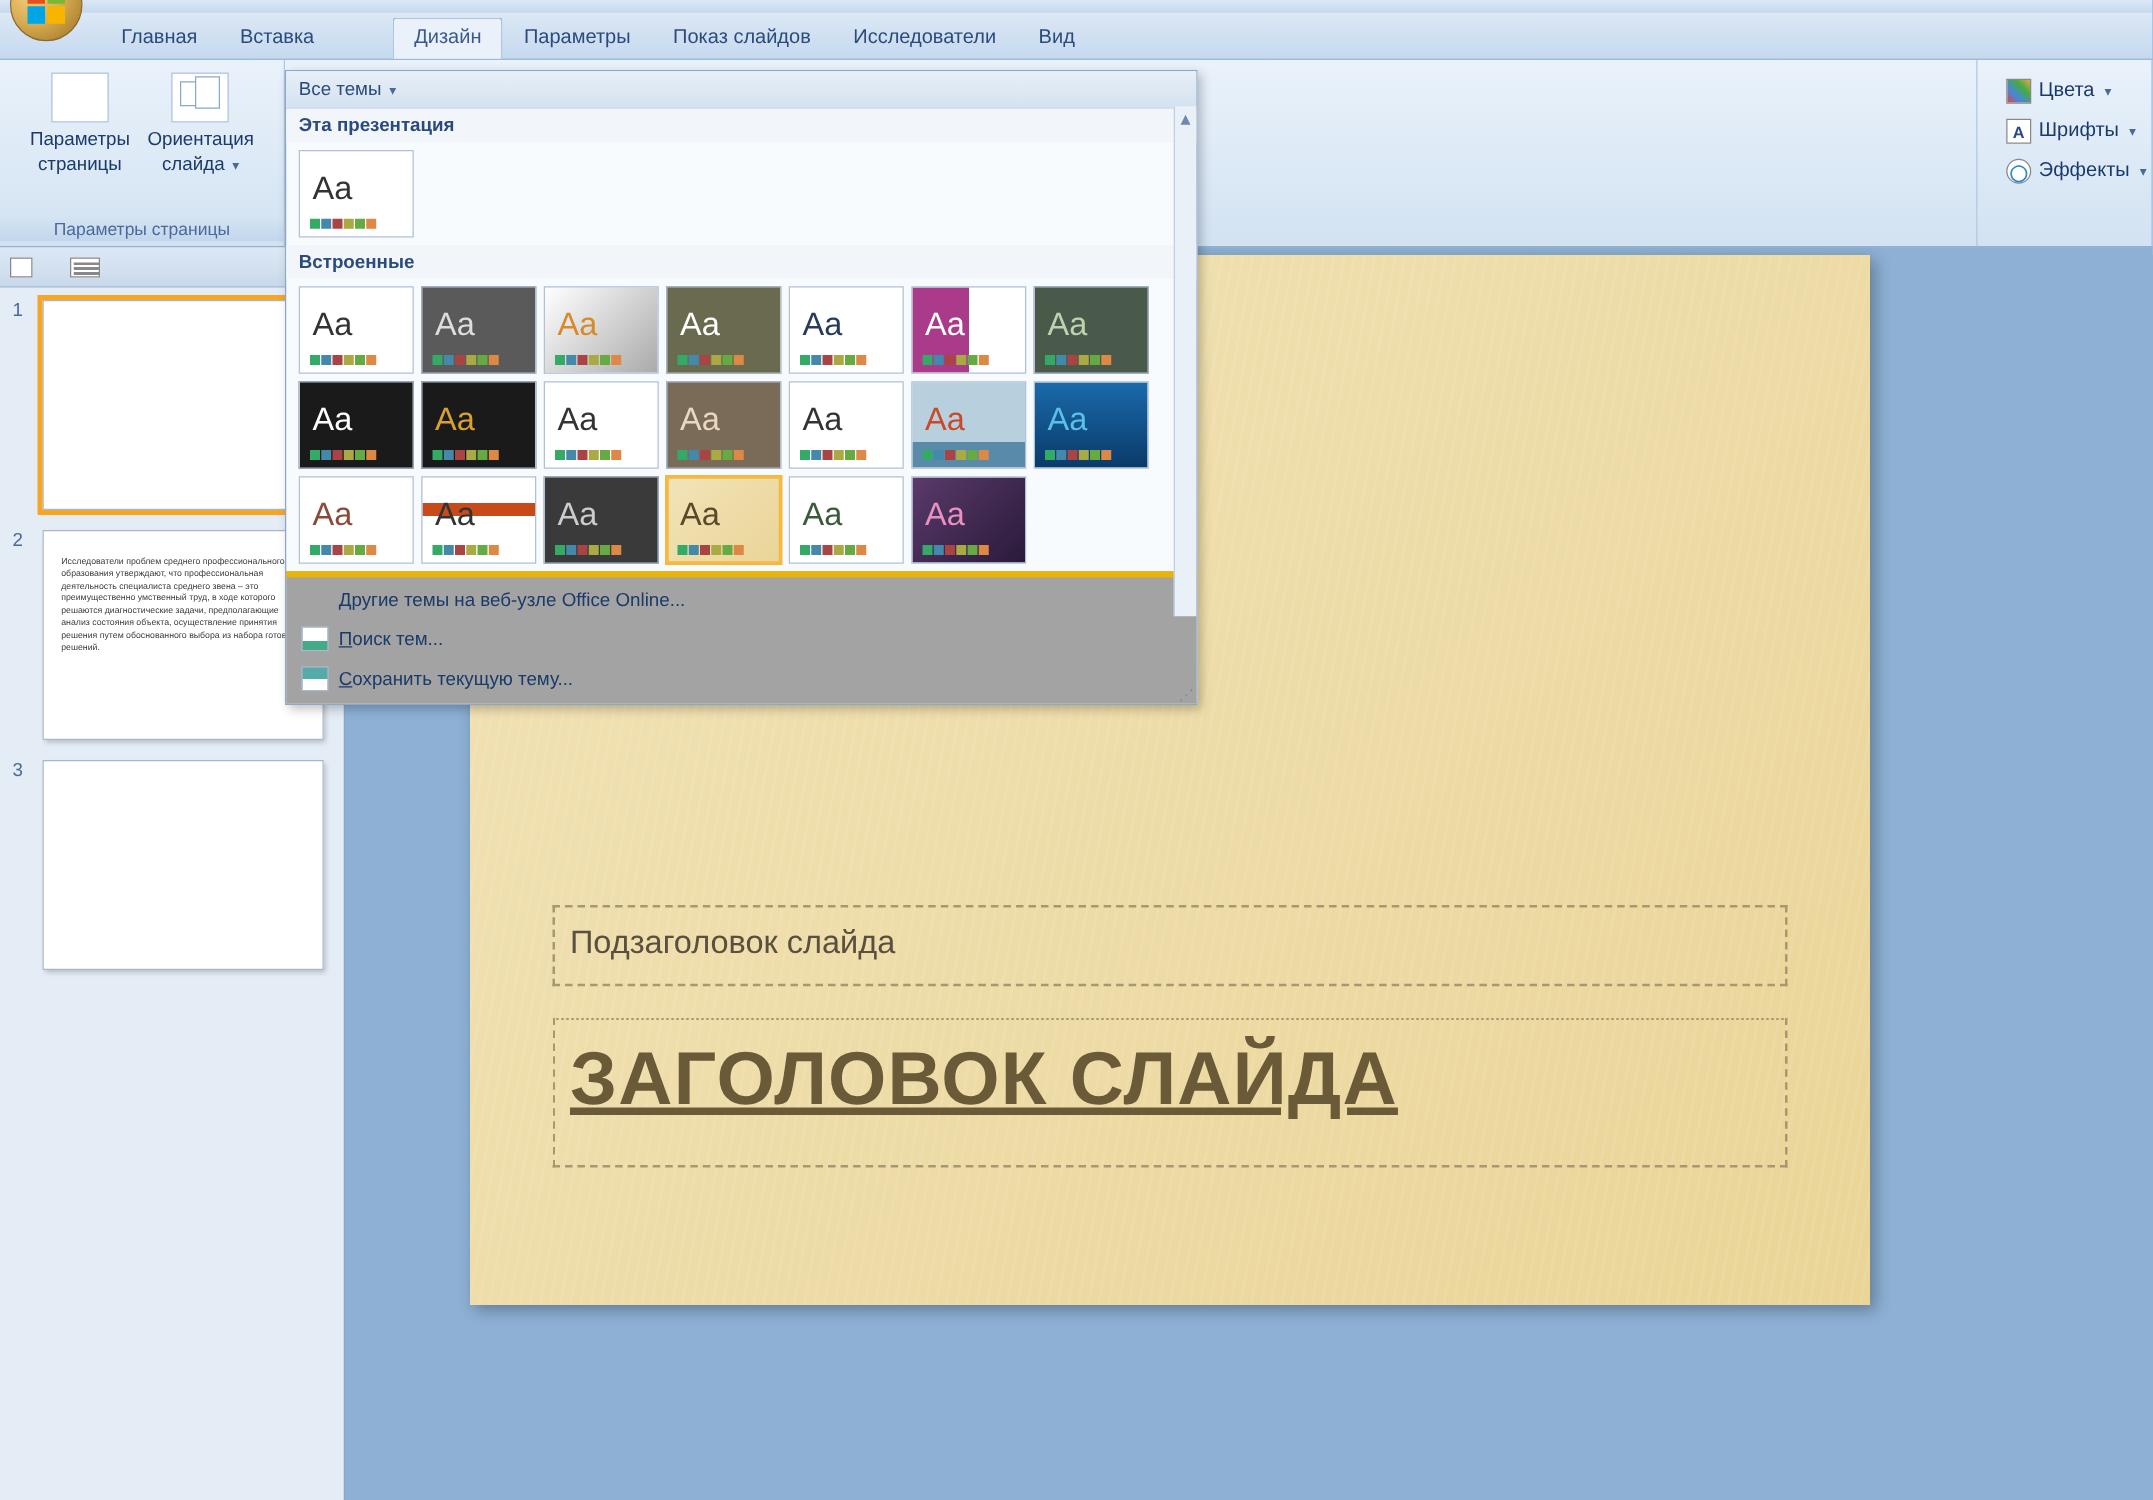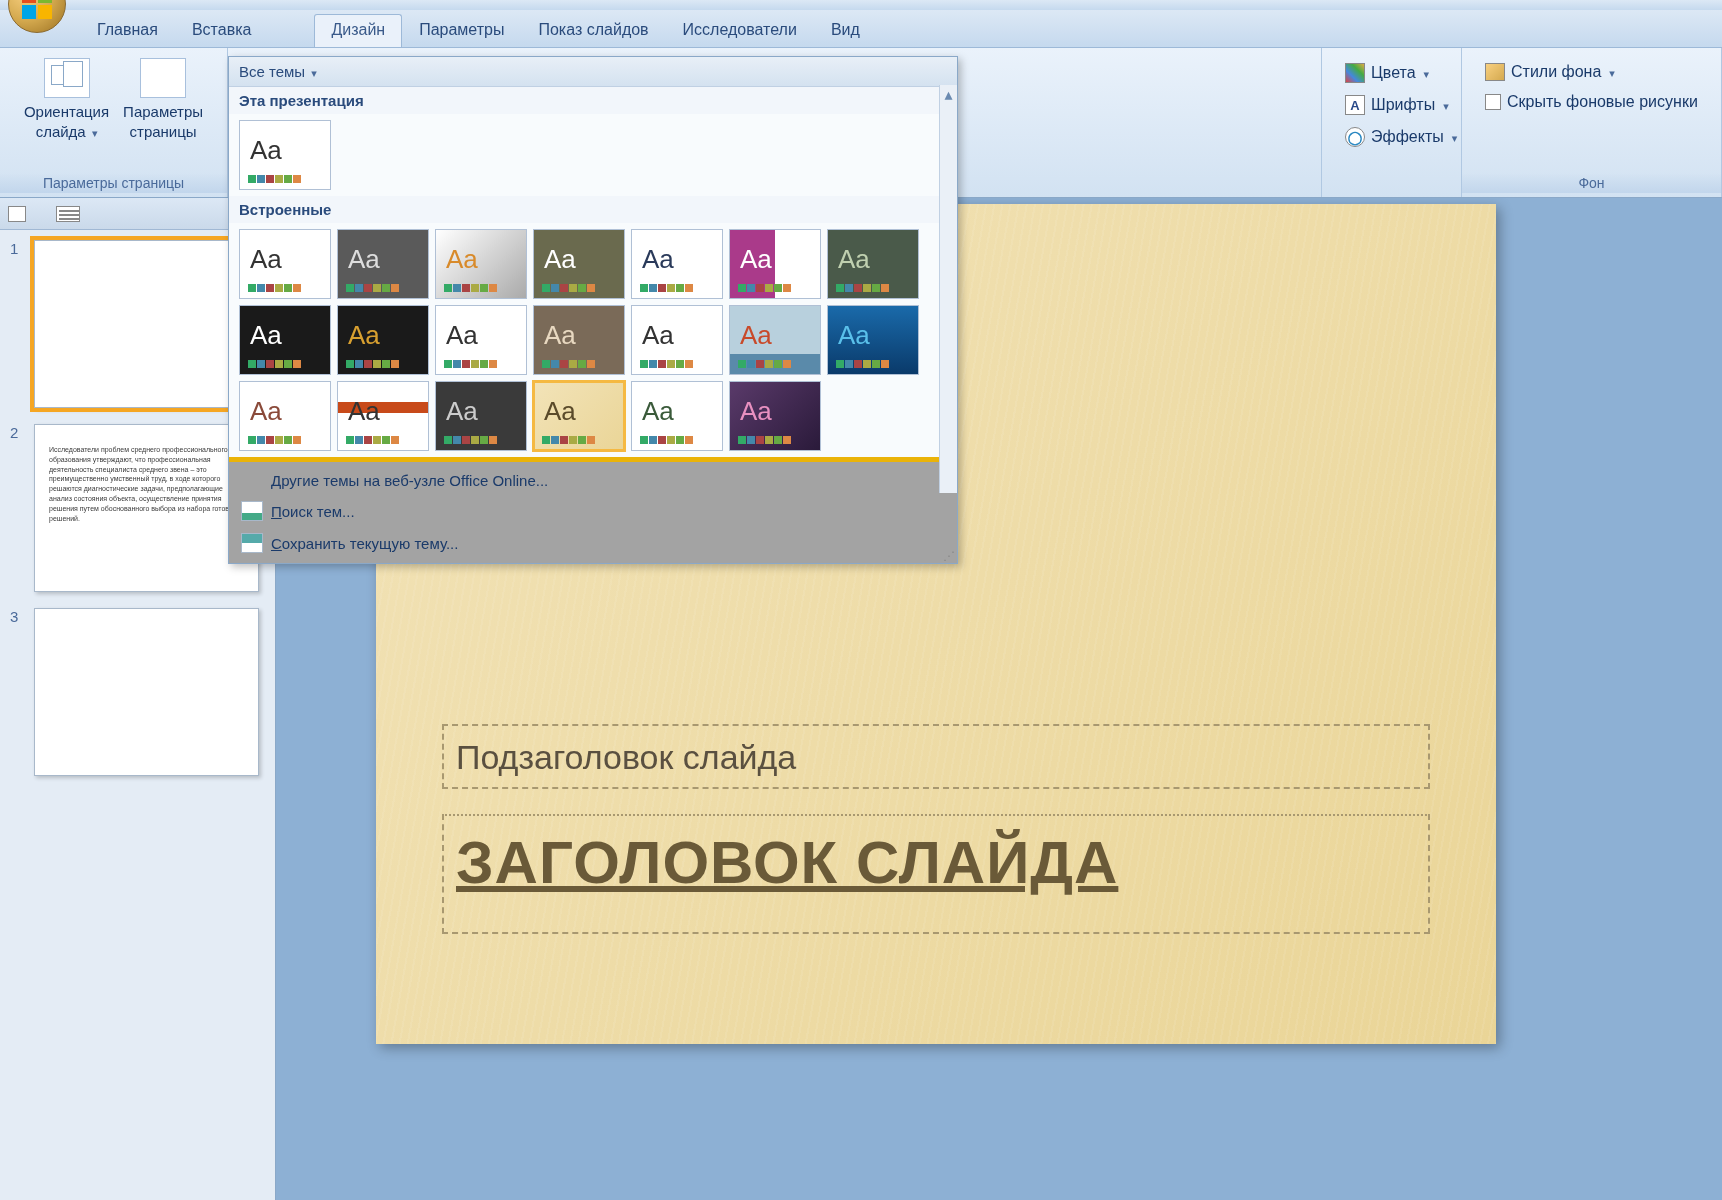--- a/index.html
+++ b/index.html
@@ -64,21 +64,21 @@
 .thumb-num { font-size: 15px; color: #4a6a9a; width: 16px; }
 .thumb { width: 225px; height: 168px; background: #fff; border: 1px solid #a8b8ca; box-shadow: 2px 2px 4px rgba(0,0,0,.2); cursor: pointer; position: relative; }
 .thumb.selected { outline: 4px solid #f5a623; }
 .thumb-body-text { font-size: 7px; color: #3a3a3a; padding: 20px 14px; line-height: 1.4; }
 
 
 .editor { flex: 1; background: #8db0d4; position: relative; overflow: hidden; }
 .slide-canvas { position: absolute; left: 100px; top: 6px; width: 1120px; height: 840px; background: linear-gradient(135deg, #f2e3b8, #ead597); box-shadow: 4px 4px 12px rgba(0,0,0,.3); }
 .slide-canvas::before { content: ''; position: absolute; inset: 0; background: repeating-linear-gradient(100deg, rgba(255,255,255,.08) 0, rgba(255,255,255,.08) 2px, transparent 2px, transparent 8px); }
 .slide-placeholder { position: absolute; border: 2px dashed #a89870; padding: 12px; }
-.slide-subtitle-box { top: 520px; left: 66px; right: 66px; height: 65px; font-size: 34px; color: #5a5040; }
+.slide-subtitle-box { top: 520px; left: 66px; right: 66px; height: 65px; font-size: 26px; color: #5a5040; }
 .slide-title-box { top: 610px; left: 66px; right: 66px; height: 120px; border-top: 2px dotted #a89870 !important; font-size: 60px; font-weight: bold; color: #6a5a38; letter-spacing: 1px; text-transform: uppercase; text-decoration: underline; }
 
 .underline-char { text-decoration: underline; }
 </style>
 </head>
 <body>
 
 <div class="title-bar"></div>
 
 <div class="office-button">
@@ -96,32 +96,32 @@
   <div class="tab active">Дизайн</div>
   <div class="tab">Параметры</div>
   <div class="tab">Показ слайдов</div>
   <div class="tab">Исследователи</div>
   <div class="tab">Вид</div>
 </div>
 
 <div class="ribbon">
   <div class="ribbon-group" style="width:228px">
     <div class="ribbon-row">
+      <div class="ribbon-big-btn">
+        <div class="ribbon-icon-box"></div>
+        <span style="white-space:pre-line">Параметры
+страницы</span>
+      </div>
       <div class="ribbon-big-btn dd-arrow-wrap">
         <div class="ribbon-icon-box" style="position:relative">
           <div style="position:absolute;left:6px;top:6px;width:26px;height:20px;background:#fff;border:1px solid #8aa8c8"></div>
           <div style="position:absolute;left:18px;top:2px;width:20px;height:26px;background:#fff;border:1px solid #8aa8c8"></div>
         </div>
         <span style="white-space:pre-line"><span>Ориентация
 слайда</span> <span class="dd-arrow"></span></span>
-      </div>
-      <div class="ribbon-big-btn">
-        <div class="ribbon-icon-box"></div>
-        <span style="white-space:pre-line">Параметры
-страницы</span>
       </div>
     </div>
     <div class="ribbon-group-label">Параметры страницы</div>
   </div>
 
   <div class="ribbon-group" style="flex:1; min-width:730px"></div>
 
   <div class="ribbon-group" style="width:140px;align-items:flex-start">
     <div class="ribbon-right-group">
       <div class="ribbon-small-item">
@@ -135,34 +135,20 @@
           <span class="dd-arrow"></span>
       </div>
       <div class="ribbon-small-item">
         <div class="small-icon" style="background:#fff;color:#2a88c2;border-radius:50%">◯</div>
         <span>Эффекты</span>
           <span class="dd-arrow"></span>
       </div>
     </div>
   </div>
 
-  <div class="ribbon-group" style="width:260px;align-items:flex-start">
-    <div class="ribbon-right-group">
-      <div class="ribbon-small-item">
-        <span style="width:20px;height:18px;background:linear-gradient(135deg,#f8d080,#d4a94f);border:1px solid #888"></span>
-        <span>Стили фона</span>
-          <span class="dd-arrow"></span>
-      </div>
-      <div class="ribbon-small-item">
-        <span style="width:16px;height:16px;background:#fff;border:1px solid #888"></span>
-        <span>Скрыть фоновые рисунки</span>
-      </div>
-    </div>
-    <div class="ribbon-group-label">Фон</div>
-  </div>
 </div>
 
 <div class="themes-gallery">
   <div class="gallery-header">
     <span>Все темы</span> <span class="dd-arrow"></span>
   </div>
   <div class="gallery-section-label">Эта презентация</div>
   <div class="gallery-row">
     <div class="theme-thumb">
       <span class="aa" style="color:#333">Aa</span>

